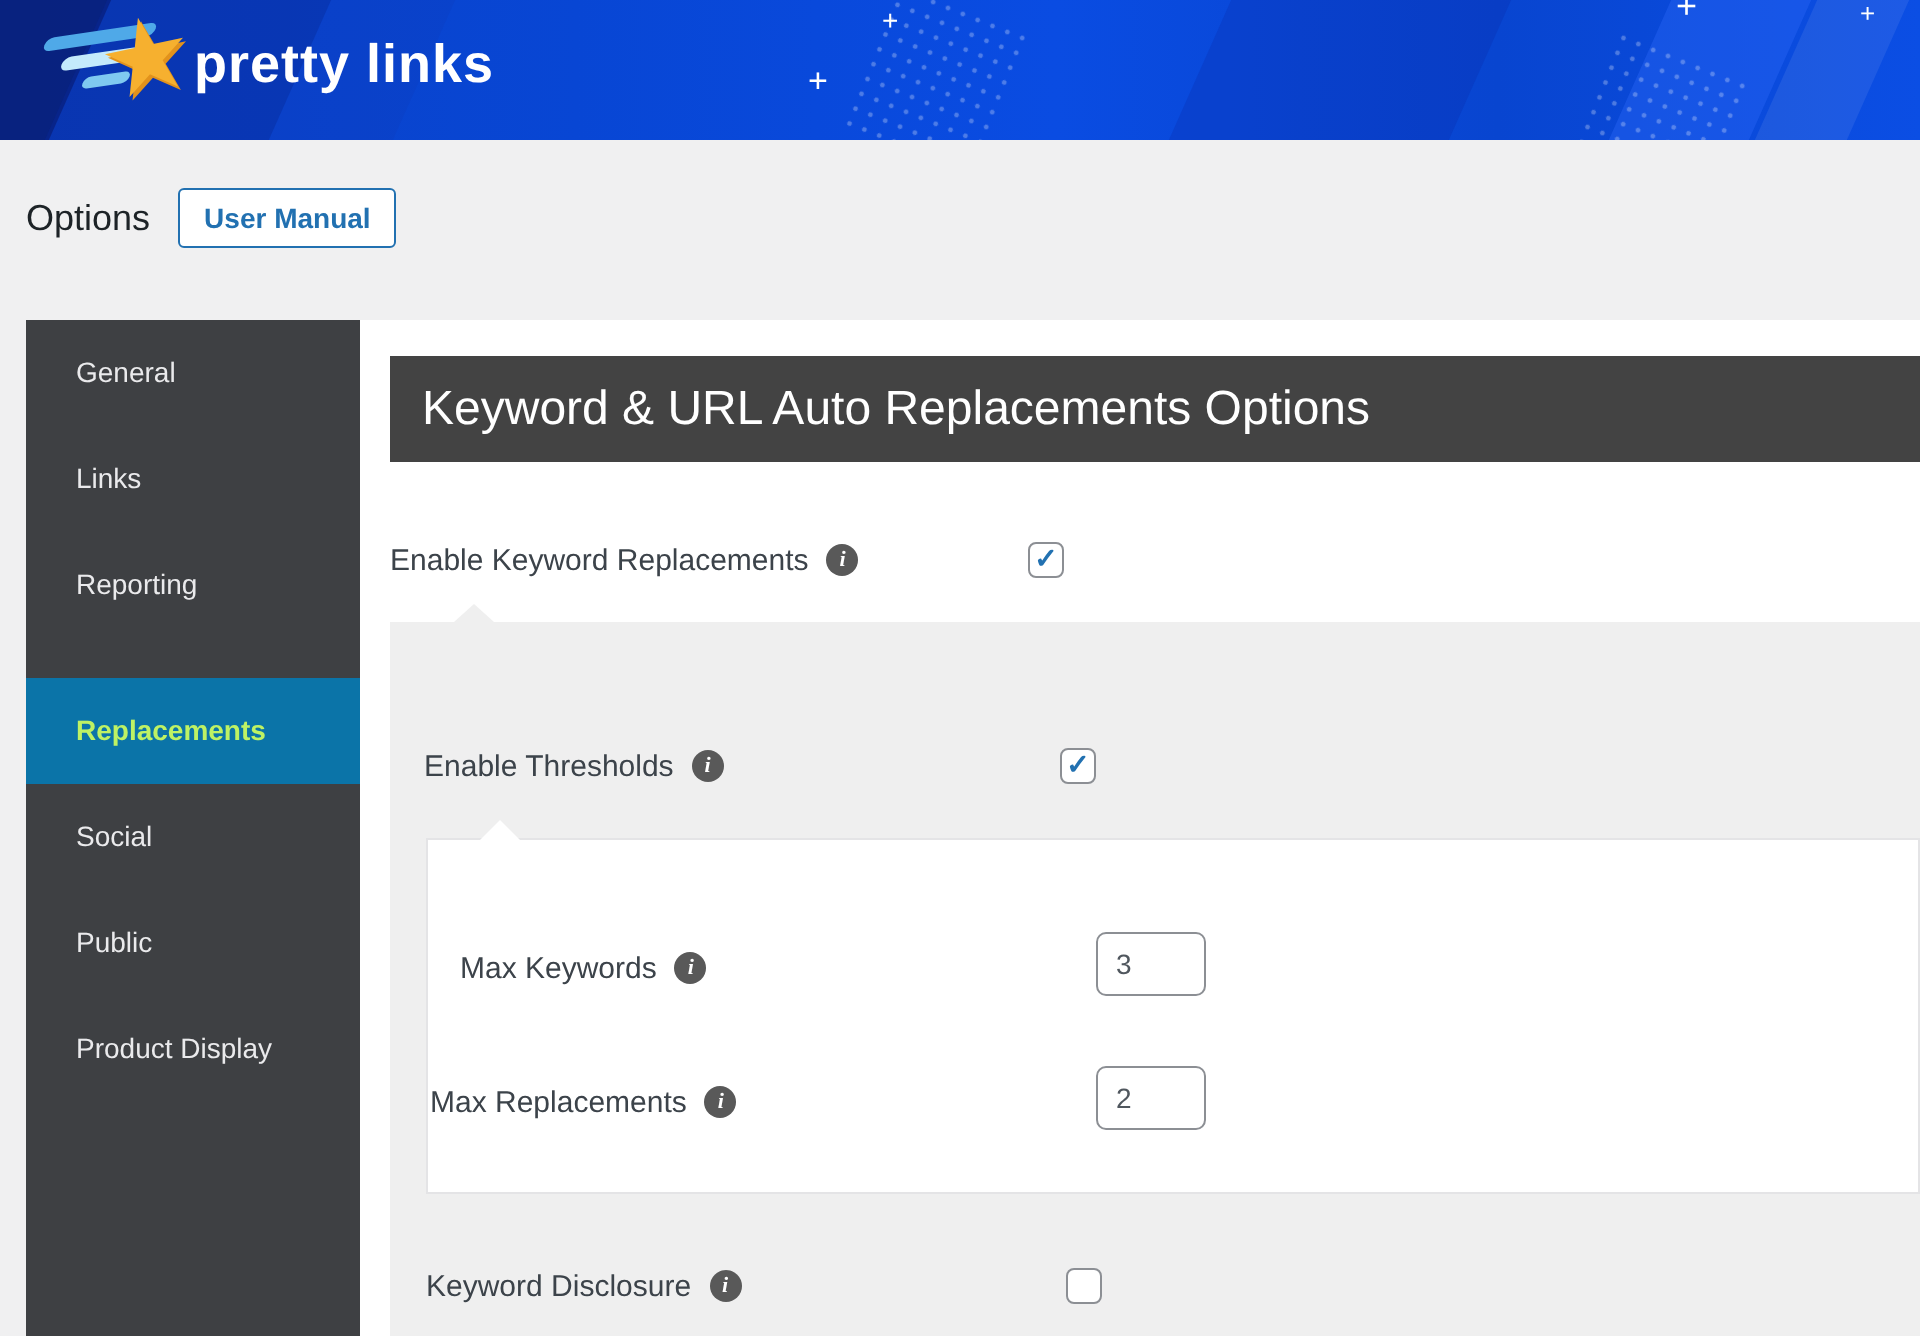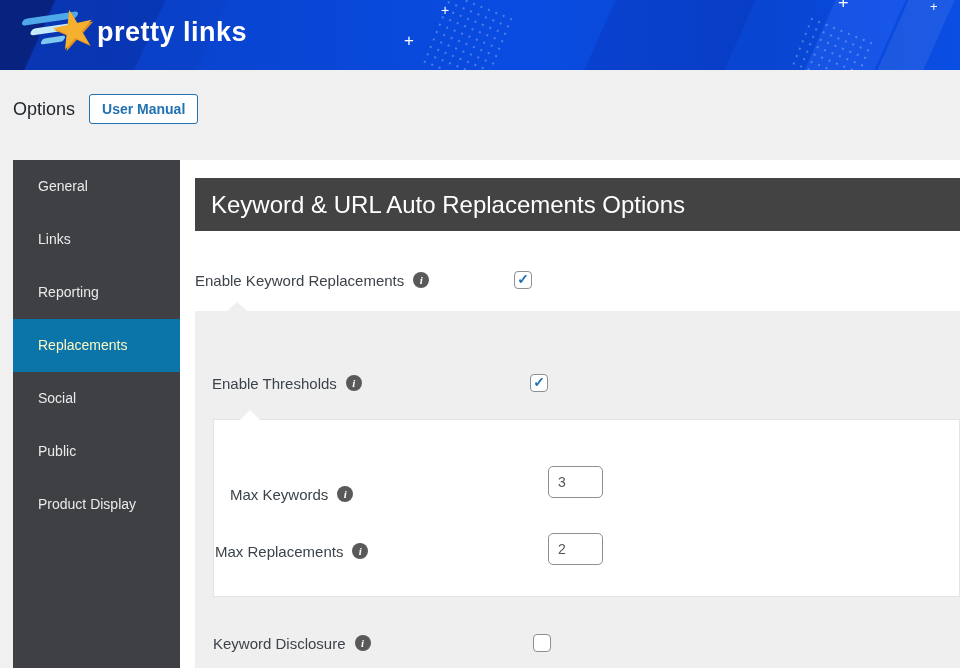--- a/index.html
+++ b/index.html
@@ -76,21 +76,21 @@
 
   
   .layout { display: flex; margin: 36px 0 0 13px; height: 508px; }
 
   .sidebar { width: 167px; background: #3e4043; flex-shrink: 0; }
   .side-item {
     height: 53px; line-height: 53px; padding-left: 25px;
     color: #eaeaec; font-size: 14px; cursor: pointer;
     white-space: nowrap;
   }
-  .side-item.active { background: #0b74a8; color: #fef9c3; font-weight: 400; }
+  .side-item.active { background: #0b74a8; color: #bef264; font-weight: 700; margin-top: 20px; }
 
   .main { flex: 1; background: #ffffff; position: relative; }
 
   .titlebar {
     position: absolute; top: 18px; left: 15px; right: 0; height: 53px;
     background: #434343; color: #ffffff;
     font-size: 24px; font-weight: 400;
     line-height: 53px; padding-left: 16px;
     white-space: nowrap; overflow: hidden;
   }
@@ -192,21 +192,21 @@
 
       <div class="field-label-row" style="top:62px; left:17px;">
         <span class="field-label">Enable Thresholds</span>
         <span class="info-icon">i</span>
       </div>
       <span class="checkbox" style="top:63px; left:335px;">✓</span>
 
       <div class="white-box">
         <div class="caret-up white-caret"></div>
 
-        <div class="field-label-row" style="top:64px; left:16px;">
+        <div class="field-label-row" style="top:54px; left:16px;">
           <span class="field-label">Max Keywords</span>
           <span class="info-icon">i</span>
         </div>
         <input class="num-input" style="top: 46px; left: 334px;" value="3">
 
         <div class="field-label-row" style="top:121px; left:1px;">
           <span class="field-label">Max Replacements</span>
           <span class="info-icon">i</span>
         </div>
         <input class="num-input" style="top: 113px; left: 334px;" value="2">

